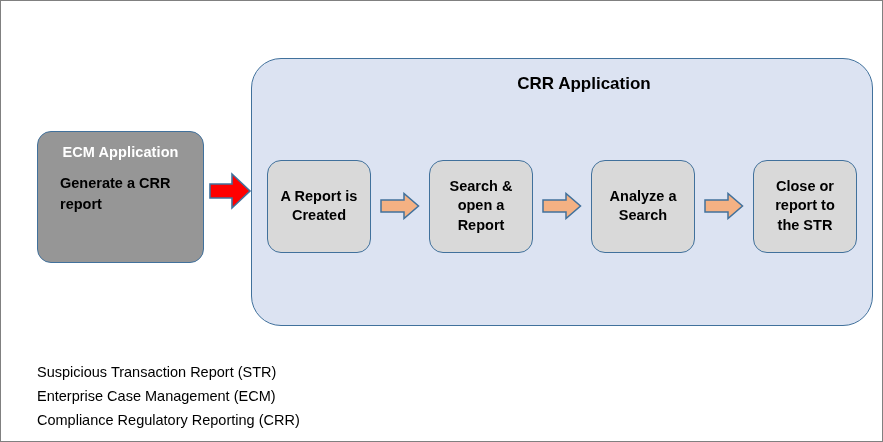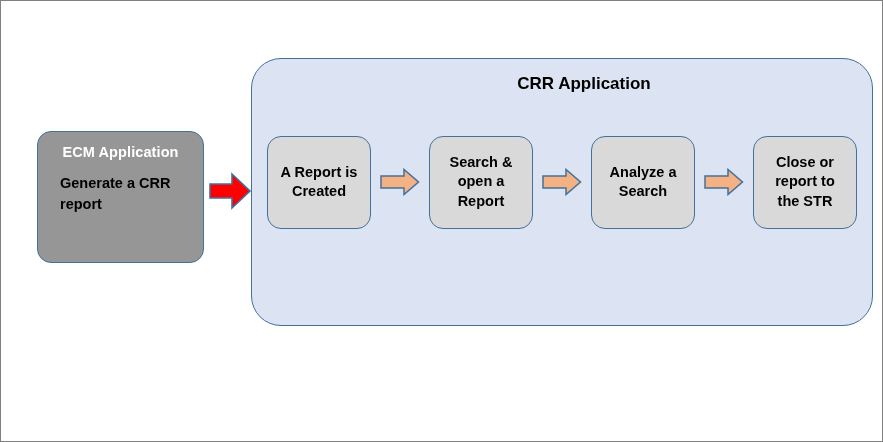--- a/index.html
+++ b/index.html
@@ -86,21 +86,21 @@
     font-size: 17px;
     font-weight: bold;
     padding-left: 44px;
   }
 
   
   .process-row {
     position: absolute;
     left: 15px;
     right: 15px;
-    top: 76px;
+    top: 100px;
     height: 94px;
     display: flex;
     flex-direction: row;
     align-items: center;
     justify-content: space-between;
   }
   .step-box {
     width: 104px;
     height: 93px;
     background: #D9D9D9;
@@ -197,14 +197,19 @@
 
       <div class="step-box">
         <span class="step-label">Close or
 report to
 the STR</span>
       </div>
 
     </div>
   </div>
 
+  <div class="legend">
+    <div class="legend-line">Suspicious Transaction Report (STR)</div>
+    <div class="legend-line">Enterprise Case Management (ECM)</div>
+    <div class="legend-line">Compliance Regulatory Reporting (CRR)</div>
+  </div>
 
 </div>
 
 </body></html>

